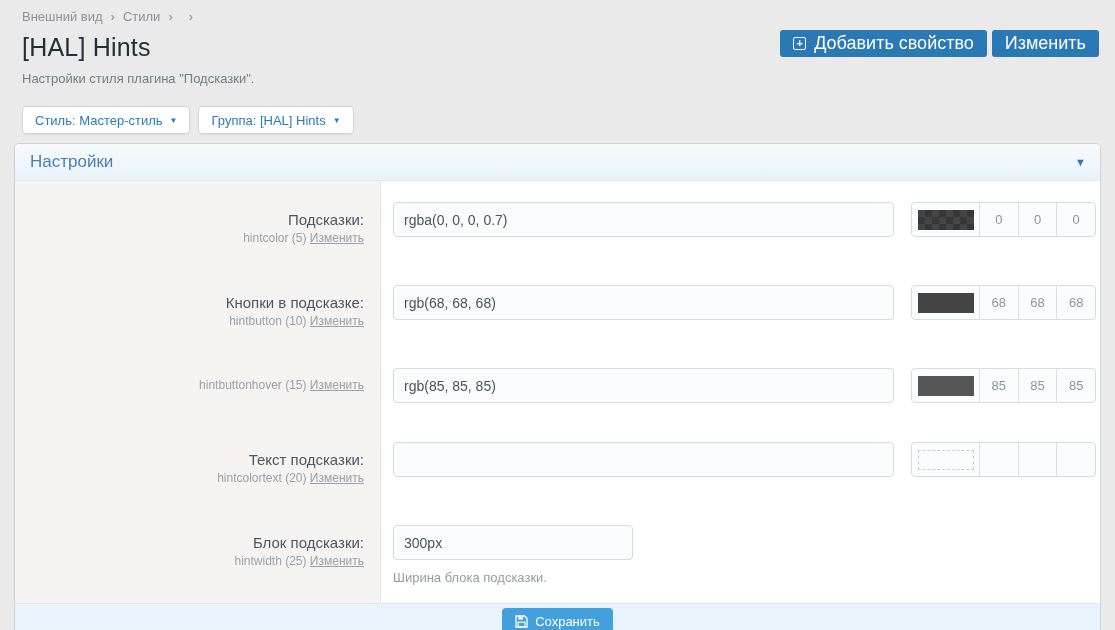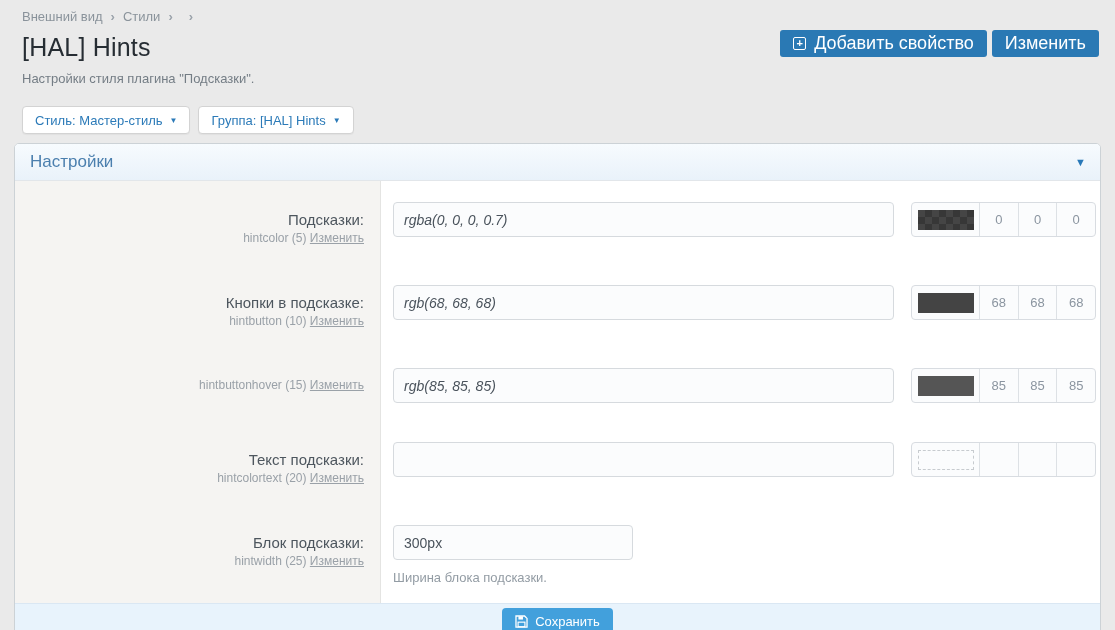--- a/index.html
+++ b/index.html
@@ -81,21 +81,21 @@
 
   .prop-control {
     flex:1; padding:21px 4px 18px 12px;
     display:flex; align-items:flex-start;
   }
   .text-input {
     height:35px; border:1px solid #d6dade; border-radius:4px;
     background:#fbfcfd; padding:0 10px; font-size:14px; color:#4a535c;
     font-family:inherit; outline:none;
   }
-  .input-flex { flex:1; margin-right:17px;font-style:italic; }
+  .input-flex { flex:1; margin-right:17px; }
   .input-300 { width:240px; flex:none; }
 
   .color-group {
     flex:none; width:185px; height:35px;
     border:1px solid #d8dce1; border-radius:4px;
     background:#fbfcfd; display:flex; overflow:hidden;
   }
   .cg-cell { border-left:1px solid #dde1e5; display:flex; align-items:center; justify-content:center; }
   .cg-cell:first-child { border-left:none; }
   .cg-swatch-cell { width:67px; flex:none; }

